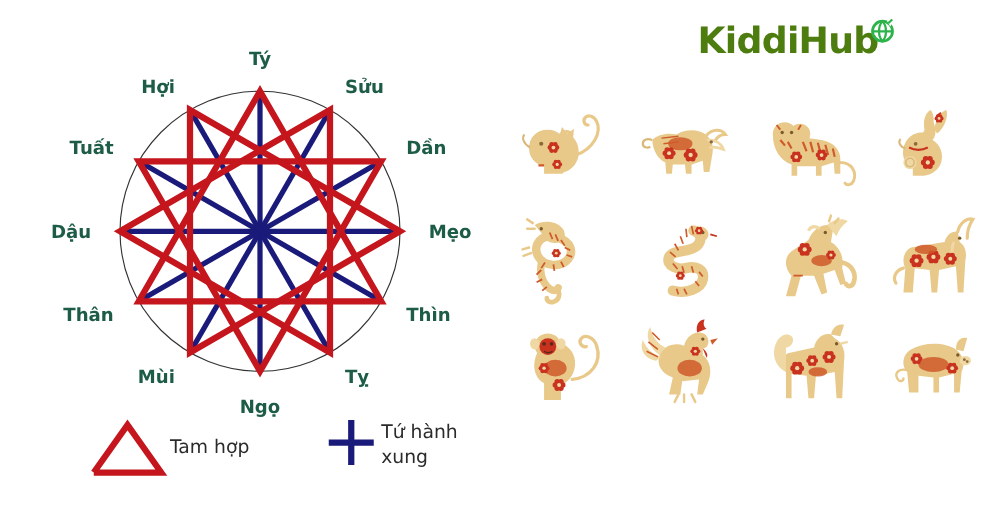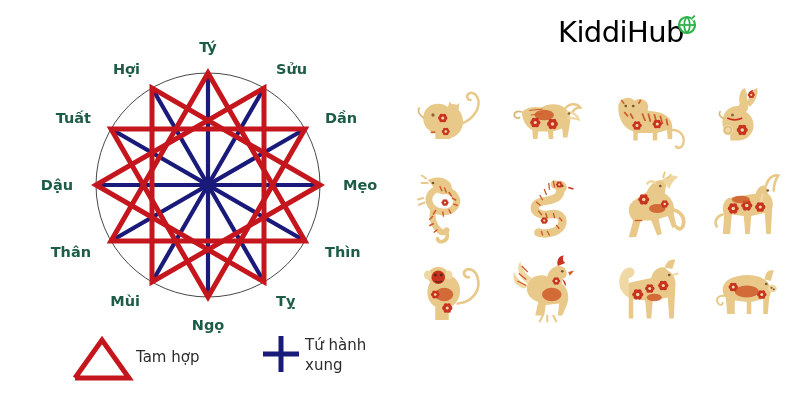--- a/index.html
+++ b/index.html
@@ -28,24 +28,24 @@
     fill:#2b2b2b;
   }
 
   
   .logo{
     position:absolute;left:558px;top:18px;
     display:flex;align-items:flex-start;
   }
   .logo-word{
     font-family:"DejaVu Sans",sans-serif;
-    font-weight:normal;
+    font-weight:bold;
     font-size:29px;
     letter-spacing:-0.6px;
-    color:#000000;
+    color:#4d7c0f;
     line-height:1;
   }
   .logo-globe{margin-left:-7px;margin-top:-3px;}
 
   
   .grid{
     position:absolute;left:405px;top:82px;
     width:390px;height:250px;
     display:grid;
     grid-template-columns:repeat(4,1fr);

